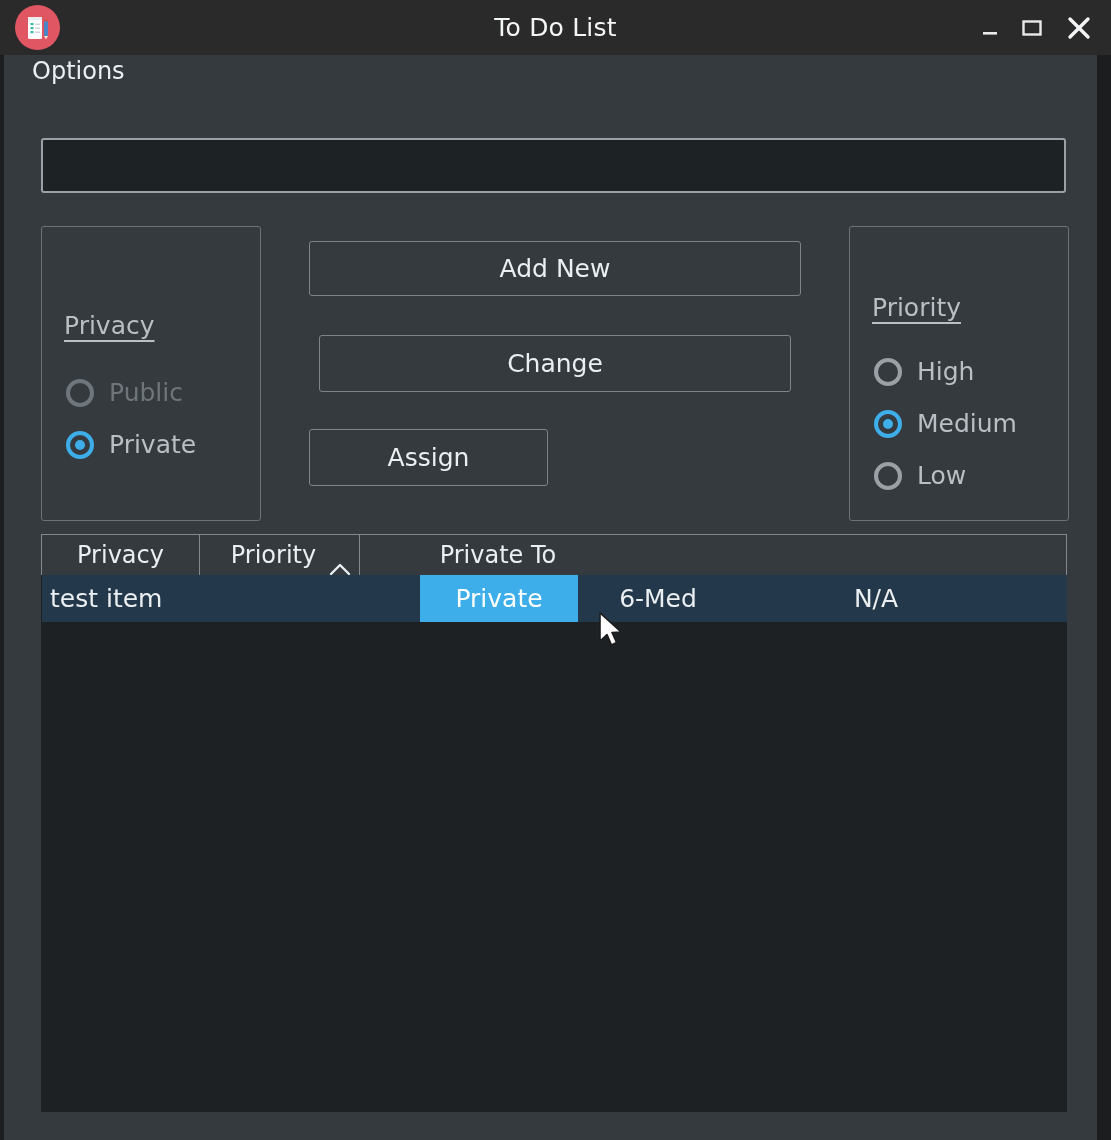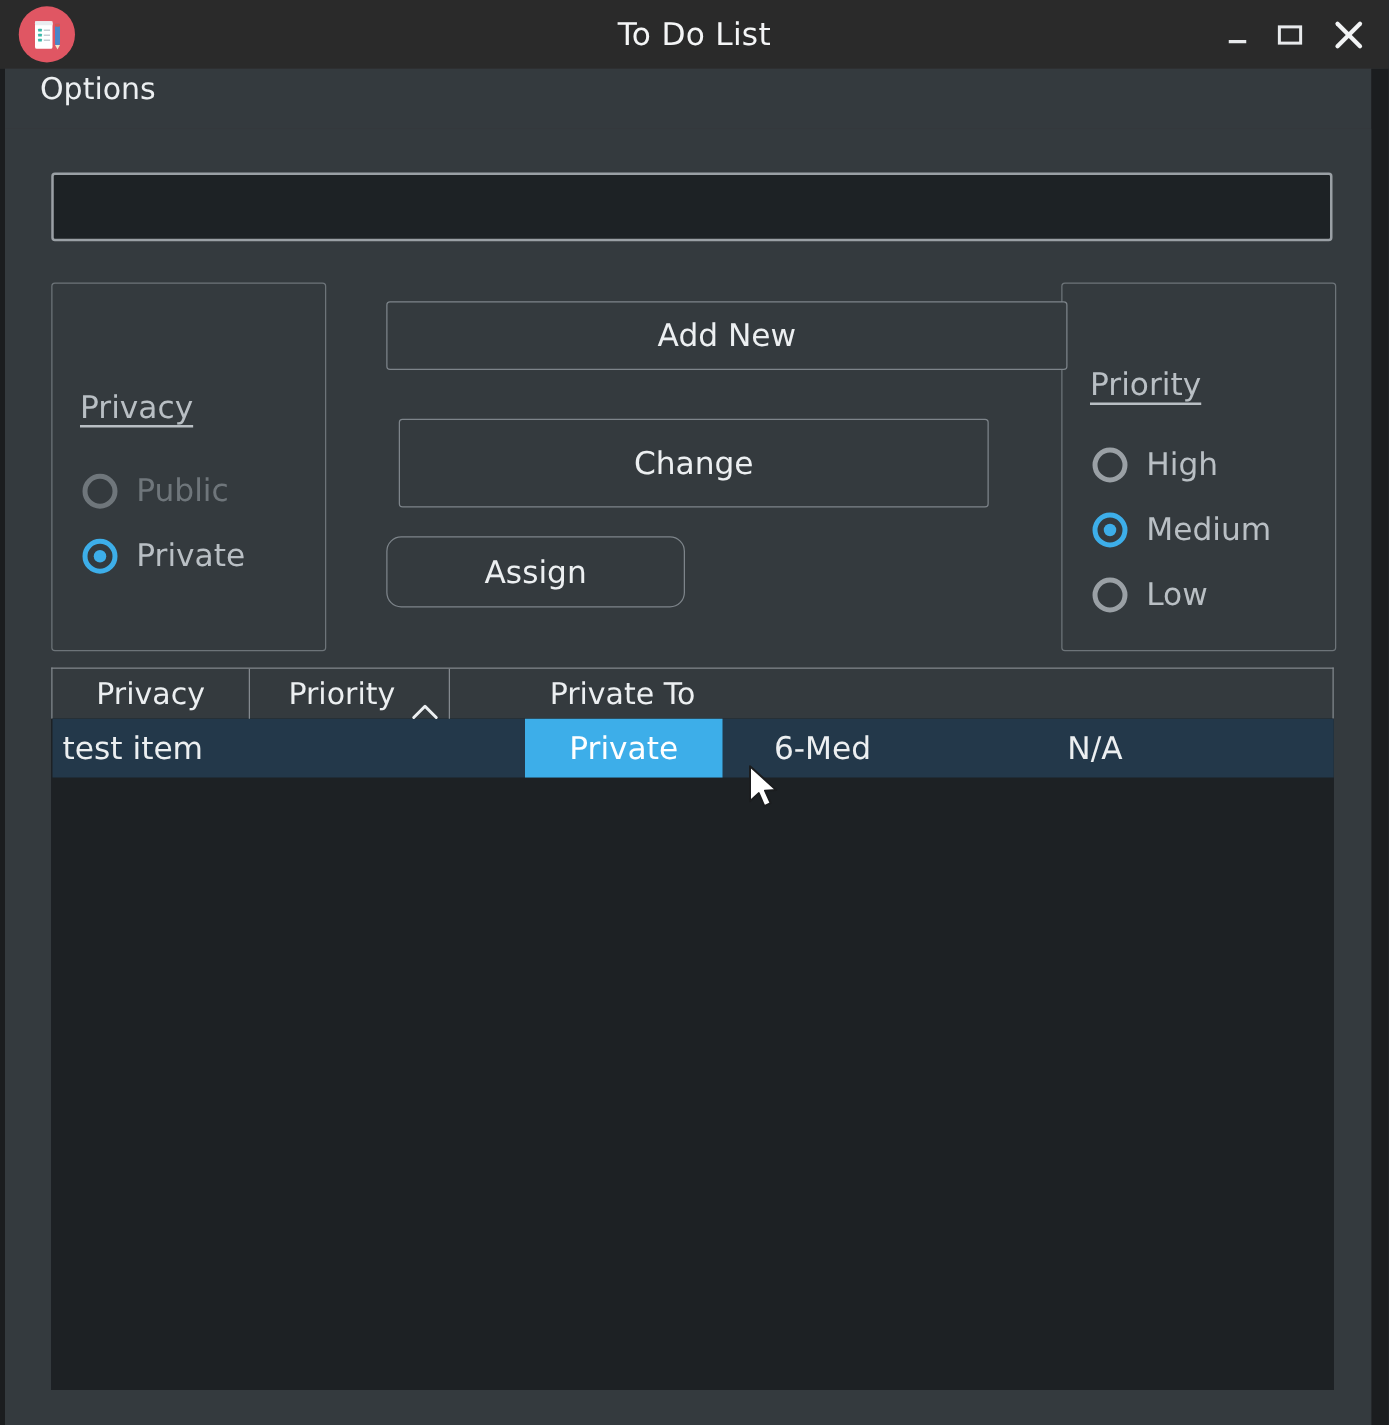--- a/index.html
+++ b/index.html
@@ -177,23 +177,23 @@
     border: 1px solid #7d848a;
     border-radius: 3px;
     color: #eceff1;
     font-family: "DejaVu Sans", sans-serif;
     font-size: 25px;
     display: flex;
     align-items: center;
     justify-content: center;
     cursor: default;
   }
-  #btn-add-new { left: 305px; top: 138px; width: 545px; height: 55px; }
-  #btn-change  { left: 315px; top: 232px; width: 472px; height: 71px; }
-  #btn-assign  { left: 305px; top: 326px; width: 239px; height: 57px; border-radius: 12px; }
+  #btn-add-new { left: 305px; top: 138px; width: 492px; height: 55px; }
+  #btn-change  { left: 315px; top: 232px; width: 472px; height: 57px; }
+  #btn-assign  { left: 305px; top: 326px; width: 239px; height: 57px; }
   #btn-delete  { left: 557px; top: 326px; width: 240px; height: 57px; }
 
   
   #table-wrap {
     position: absolute;
     left: 37px; top: 431px;
     width: 1026px; height: 578px;
     background: #1d2124;
   }
 

